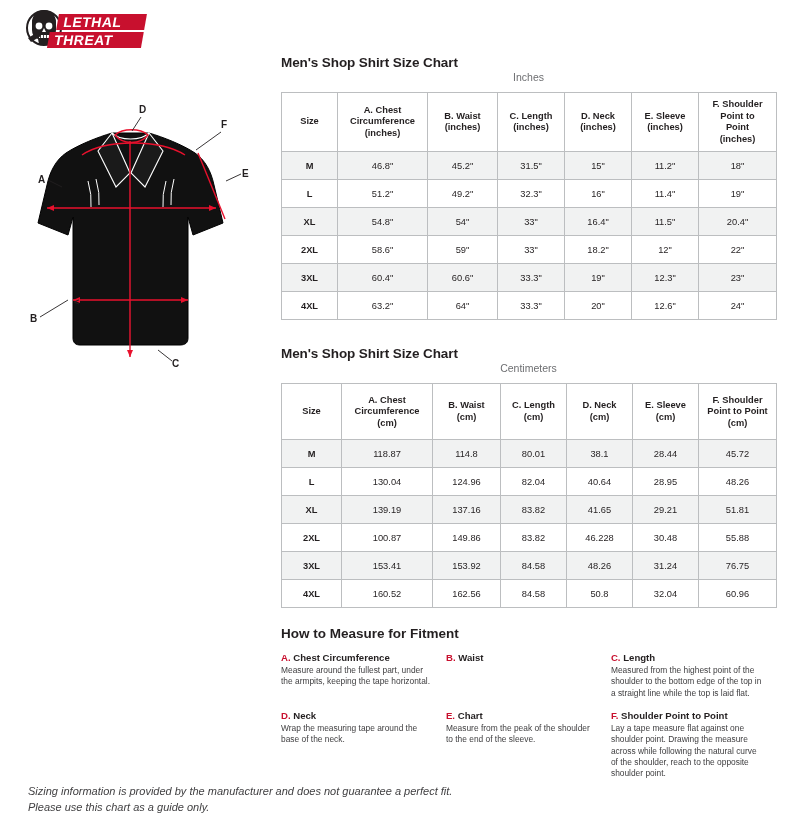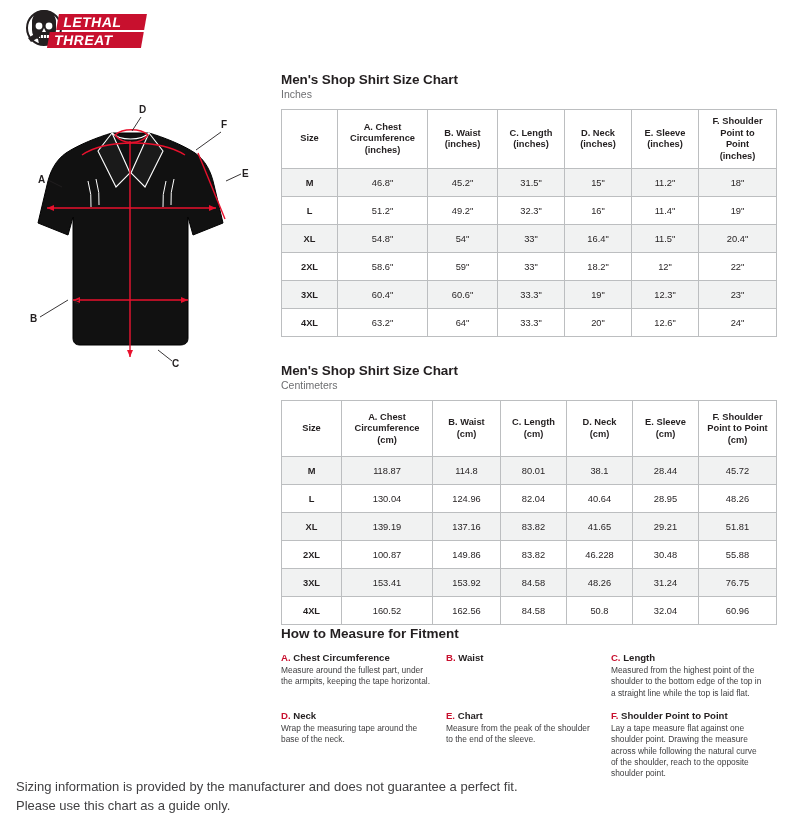--- a/index.html
+++ b/index.html
@@ -13,27 +13,27 @@
   .page { position: relative; width: 799px; height: 828px; overflow: hidden; }
 
   
   .logo { position: absolute; left: 22px; top: 8px; width: 130px; height: 48px; }
   .logo svg { display: block; }
 
   
   .diagram { position: absolute; left: 20px; top: 95px; width: 245px; height: 290px; }
 
   
-  .content { position: absolute; left: 281px; top: 72px; width: 495px; }
+  .content { position: absolute; left: 281px; top: 55px; width: 495px; }
 
   h2.sec-title {
     font-size: 13.5px; font-weight: bold; margin: 0 0 1px 0; letter-spacing: -0.1px;
     color: #231f20;
   }
-  .sec-sub { font-size: 10.5px; color: #6d6e71; margin: 0 0 9px 0; }
+  .sec-sub { font-size: 10.5px; color: #6d6e71; margin: 0 0 9px 0; text-align: center; }
 
   table.size {
     width: 495px; border-collapse: collapse; table-layout: fixed;
     border: 1px solid #bcbec0;
   }
   table.size th, table.size td {
     border: 1px solid #bcbec0;
     text-align: center;
     vertical-align: middle;
     padding: 6px 2px;
@@ -54,21 +54,21 @@
   
   .howto { position: absolute; left: 281px; top: 626px; width: 495px; }
   .howto h3 { font-size: 13.5px; font-weight: bold; margin: 0 0 11px 0; }
   .measure-grid { display: flex; flex-wrap: wrap; }
   .measure-item { width: 33.33%; padding-right: 14px; margin-bottom: 11px; }
   .measure-item h4 { margin: 0 0 2px 0; font-size: 9.6px; font-weight: bold; }
   .measure-item h4 .ltr { color: #c8102e; }
   .measure-item p { margin: 0; font-size: 8.4px; line-height: 1.35; color: #414042; }
 
   
-  .footer { position: absolute; left: 16px; bottom: 12px; font-size: 13px; color: #414042; line-height: 1.45; }
+  .footer { position: absolute; left: 28px; bottom: 12px; font-size: 11px; color: #414042; line-height: 1.45; font-style: italic; }
 </style>
 </head>
 <body>
 
 <div class="page">
 
   <div class="logo">
     <svg width="130" height="48" viewBox="0 0 130 48">
       <g>
 

